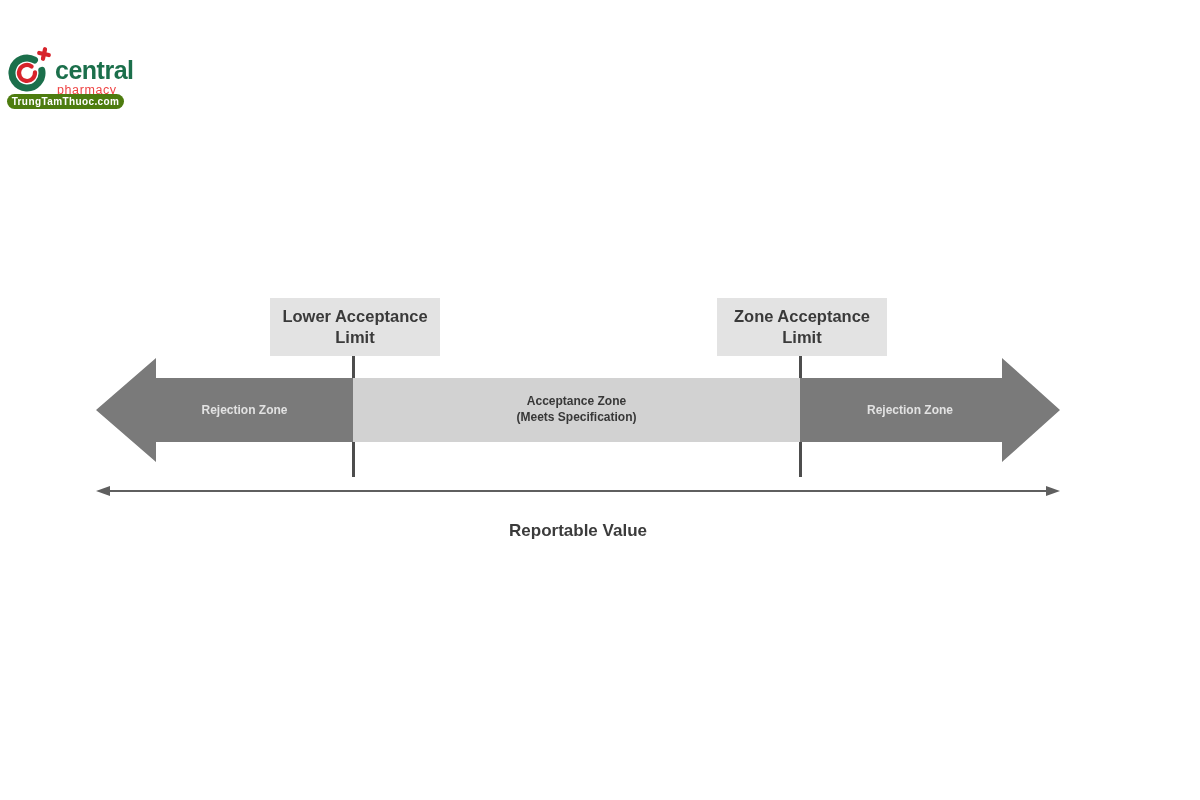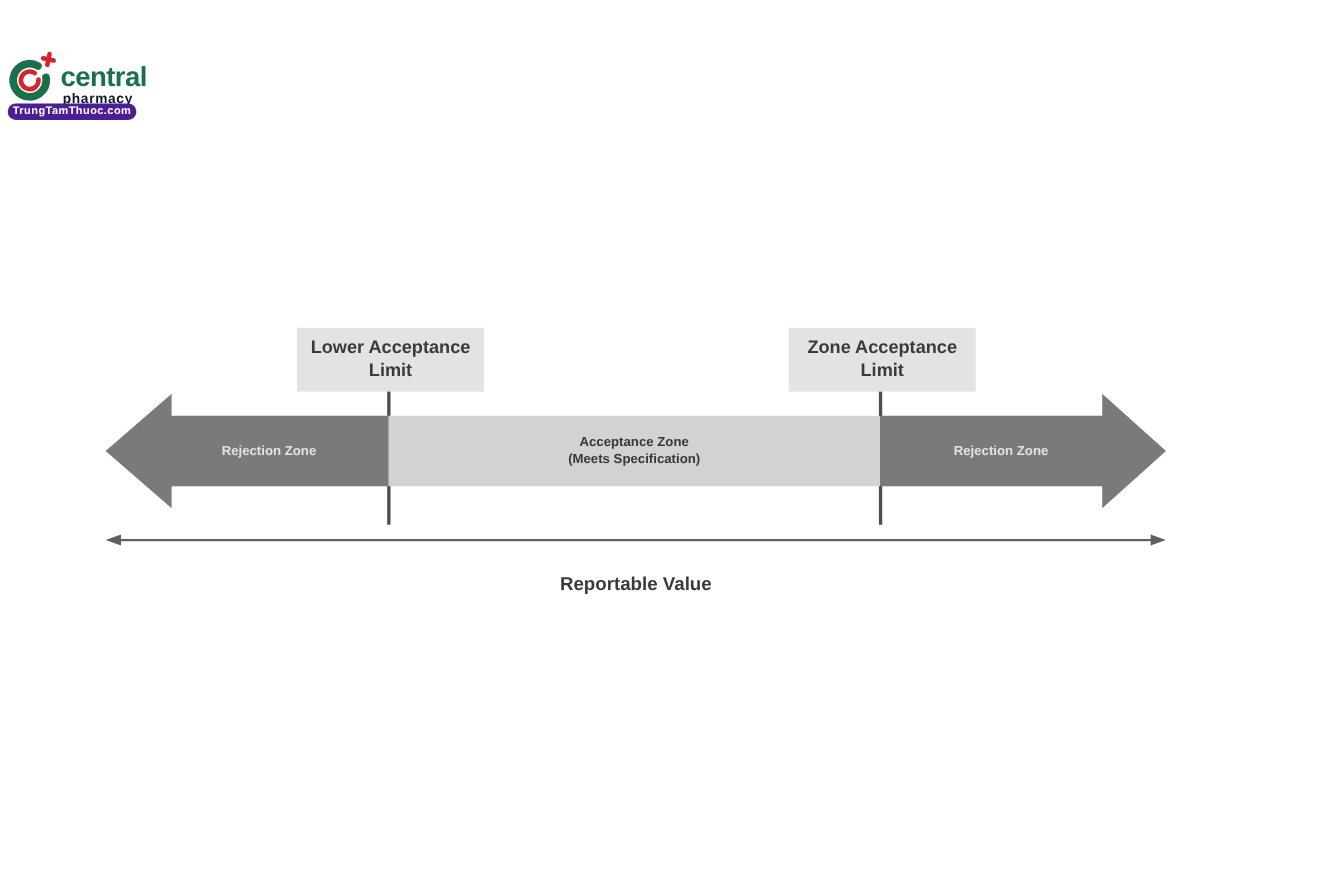--- a/index.html
+++ b/index.html
@@ -10,26 +10,26 @@
   }
 
   
   .logo { position:absolute; left:8px; top:12px; width:140px; height:70px; }
   .logo-icon { position:absolute; left:0; top:2px; }
   .logo-brand {
     position:absolute; left:47px; top:16px; font-size:25px; font-weight:700;
     color:#1b6f4b; letter-spacing:-0.5px; line-height:1;
   }
   .logo-tagline {
-    position:absolute; left:49px; top:42px; font-size:12.5px; font-weight:700;
-    color:#0f172a; letter-spacing:0.6px; line-height:1;
+    position:absolute; left:49px; top:42px; font-size:12.5px; font-weight:400;
+    color:#ef4444; letter-spacing:0.6px; line-height:1;
   }
   .logo-banner {
     position:absolute; left:-1px; top:52px; width:117px; height:15px;
-    background:#4c1d95; border-radius:9px; color:#ffffff; font-size:10px;
+    background:#4d7c0f; border-radius:9px; color:#ffffff; font-size:10px;
     font-weight:700; letter-spacing:0.4px; text-align:center; line-height:15px;
   }
 
   
   .limit-box {
     position:absolute; width:170px; height:58px; background:#e3e3e3;
     color:#3a3a3a; font-size:16.5px; font-weight:600; line-height:1.25;
     display:flex; align-items:center; justify-content:center;
     text-align:center; white-space:pre-line;
   }

